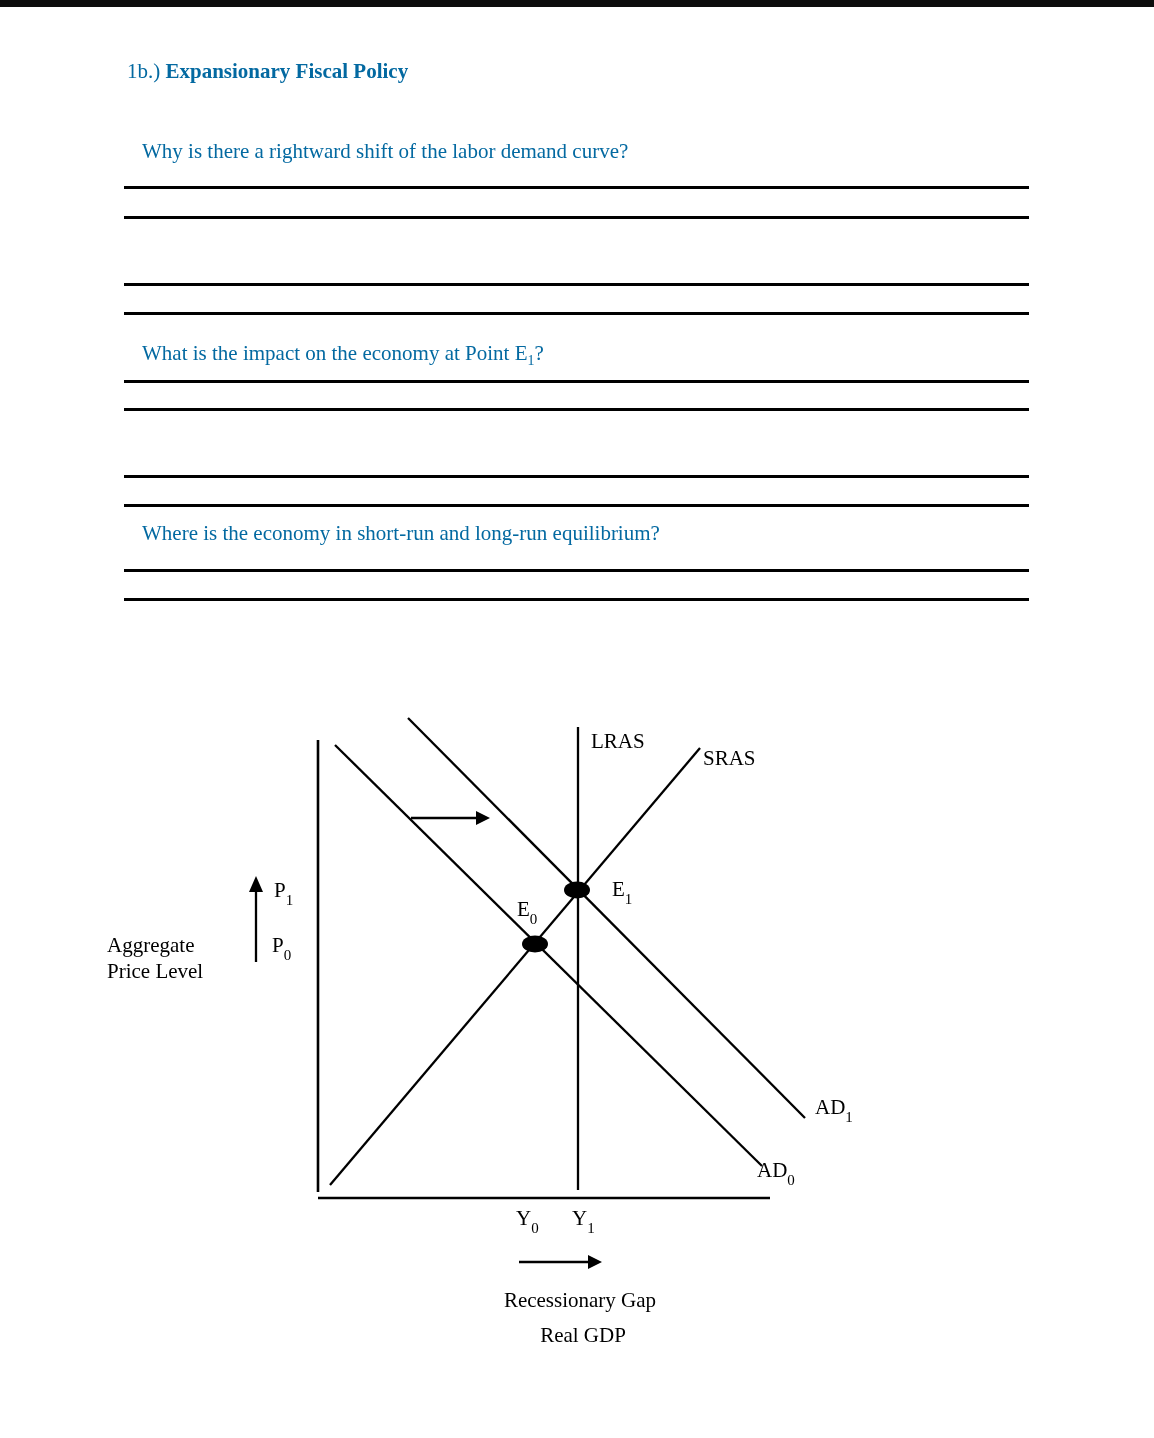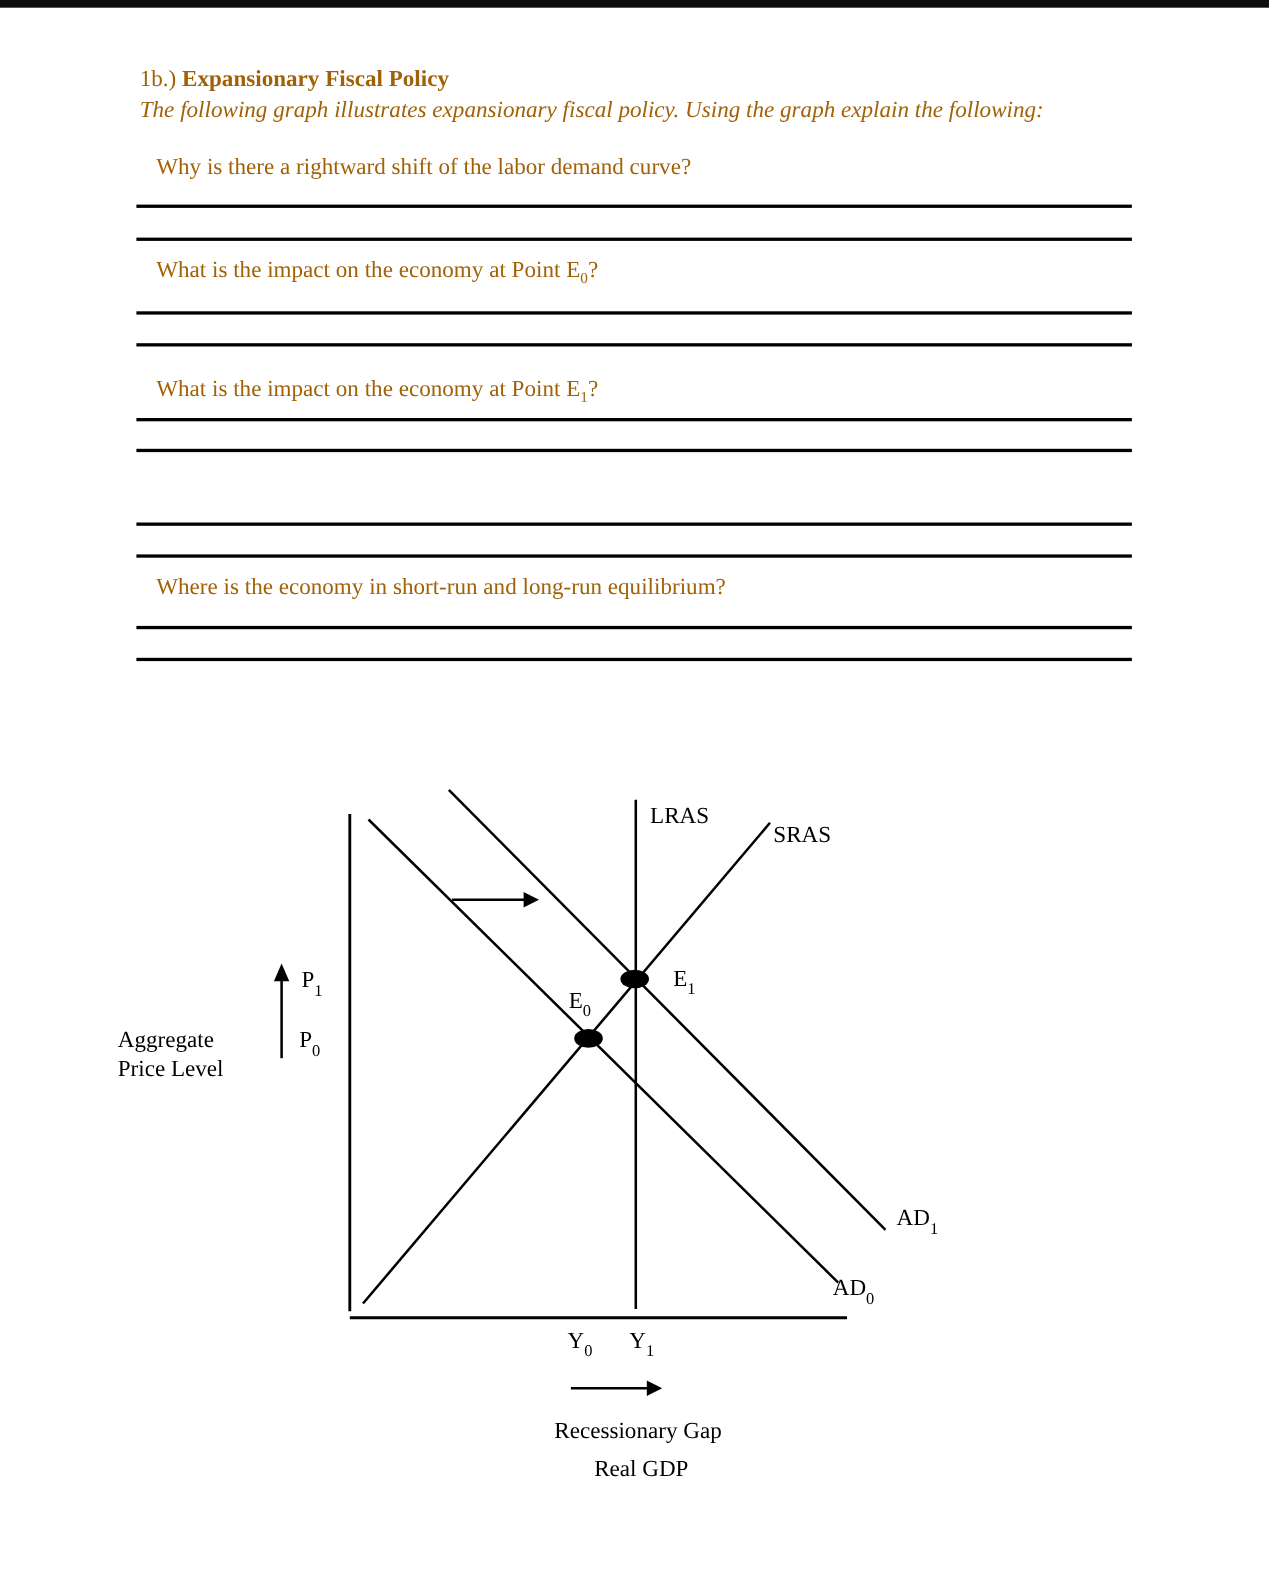--- a/index.html
+++ b/index.html
@@ -1,21 +1,21 @@
 <!DOCTYPE html>
 <html><head>
 <meta charset="utf-8">
 <style>
   html,body { margin:0; padding:0; background:#e8e8e8; }
   .page {
     position:relative;
     width:1154px; height:1438px;
     background:#ffffff;
     font-family:"Liberation Serif","DejaVu Serif",serif;
-    color:#a16207;
+    color:#0369a1;
     overflow:hidden;
     margin:0 auto;
   }
   .scanbar { position:absolute; left:0; top:0; width:1154px; height:7px; background:#0d0d0d; }
   .header { position:absolute; left:127px; top:59px; font-size:21px; white-space:nowrap; }
   .bold { font-weight:bold; }
   .subtitle { position:absolute; left:127px; top:87px; font-size:21px; font-style:italic; white-space:nowrap; }
   .q { position:absolute; left:126px; font-size:21px; white-space:nowrap;margin-left:16px; }
   .q sub { font-size:0.66em; line-height:0; }
   .answer-line { position:absolute; left:124px; width:905px; height:3px; background:#000; }
@@ -29,27 +29,25 @@
 </style>
 </head>
 <body>
 
 <div class="page">
 
   <div class="scanbar"></div>
 
   <div class="header"><span>1b.) </span><span class="bold">Expansionary Fiscal Policy</span></div>
 
-  <div class="subtitle">The following graph illustrates expansionary fiscal policy. Using the graph explain the following:</div>
 
   <div class="q" style="top:139px">Why is there a rightward shift of the labor demand curve?</div>
   <div class="answer-line" style="top:186px"></div>
   <div class="answer-line" style="top:216px"></div>
 
-  <div class="q" style="top:233px"><span>What is the impact on the economy at Point E</span><sub>0</sub><span>?</span></div>
   <div class="answer-line" style="top:283px"></div>
   <div class="answer-line" style="top:312px"></div>
 
   <div class="q" style="top:341px"><span>What is the impact on the economy at Point E</span><sub>1</sub><span>?</span></div>
   <div class="answer-line" style="top:380px"></div>
   <div class="answer-line" style="top:408px"></div>
 
   <div class="answer-line" style="top:475px"></div>
   <div class="answer-line" style="top:504px"></div>
 

